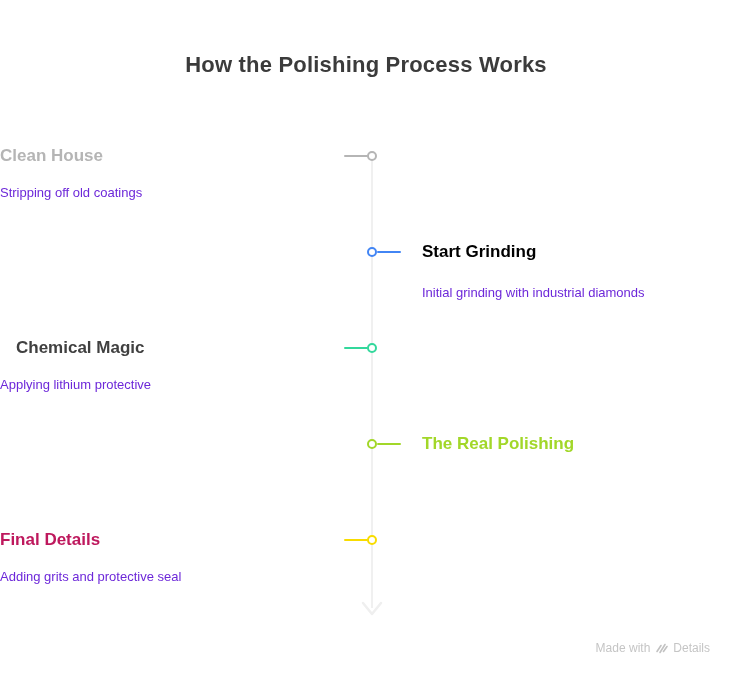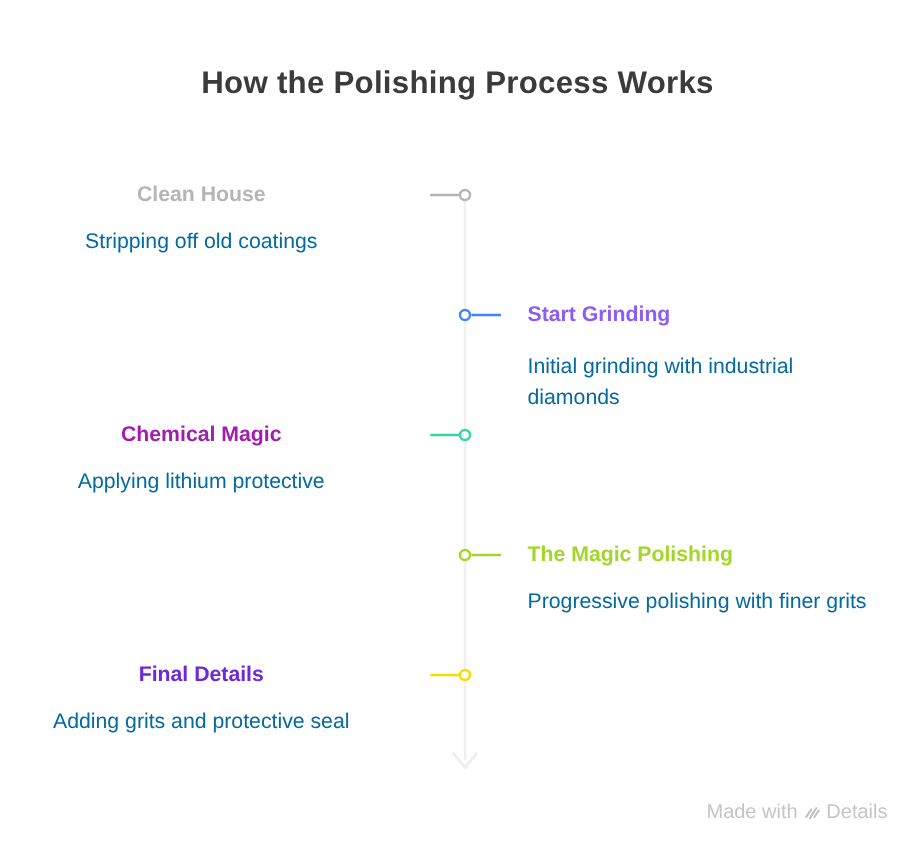--- a/index.html
+++ b/index.html
@@ -9,21 +9,21 @@
     height: 677px;
     background: #ffffff;
     overflow: hidden;
     font-family: "Liberation Sans", sans-serif;
   }
   .diagram-title {
     position: absolute;
     left: 0; right: 0;
     top: 52px;
     text-align: center;
-    font-size: 25px;
+    font-size: 22px;
     font-weight: 700;
     color: #3b3b3b;
     letter-spacing: 0.2px;
     margin: 0;
   }
   .spine {
     position: absolute;
     left: 371px;
     top: 156px;
     width: 2px;
@@ -36,25 +36,25 @@
     top: 600px;
   }
   .step-title {
     position: absolute;
     font-size: 17px;
     font-weight: 700;
     line-height: 24px;
   }
   .step-desc {
     position: absolute;
-    font-size: 17px;
+    font-size: 13px;
     line-height: 25px;
-    color: #0369a1;
+    color: #6d28d9;
   }
-  .left-col  { left: 0;     width: 322px; text-align: center; }
+  .left-col  { left: 0;     width: 322px; text-align: left; }
   .right-col { left: 422px; width: 285px; text-align: left; }
 
   .s1t { top: 144px; }  .s1d { top: 180px; }
   .s2t { top: 240px; }  .s2d { top: 280px; }
   .s3t { top: 336px; }  .s3d { top: 372px; }
   .s4t { top: 432px; }  .s4d { top: 468px; }
   .s5t { top: 528px; }  .s5d { top: 564px; }
 
   .connector-line {
     position: absolute;
@@ -79,21 +79,21 @@
   .d1 { top: 151px; } .d2 { top: 247px; } .d3 { top: 343px; }
   .d4 { top: 439px; } .d5 { top: 535px; }
 
   .watermark {
     position: absolute;
     top: 641px;
     right: 22px;
     display: flex;
     align-items: center;
     gap: 5px;
-    font-size: 16px;
+    font-size: 12px;
     color: #c5c5c5;
   }
   .watermark svg { display: block; }
 </style>
 </head>
 <body>
 
 <div class="canvas">
 
   <h1 class="diagram-title">How the Polishing Process Works</h1>
@@ -101,36 +101,35 @@
   <div class="spine" style="background-color: rgb(240, 240, 240);"></div>
   <svg class="spine-arrow" width="24" height="20" viewBox="0 0 24 20">
     <path d="M3 3 L12 14 L21 3" fill="none" stroke="#efefef" stroke-width="2.5" stroke-linecap="round" stroke-linejoin="round"></path>
   </svg>
 
   <div class="step-title left-col s1t" style="color: rgb(181, 181, 181);">Clean House</div>
   <div class="step-desc left-col s1d">Stripping off old coatings</div>
   <div class="connector-line line-left l1" style="background-color: rgb(181, 181, 181);"></div>
   <div class="connector-dot d1" style="border-color: rgb(181, 181, 181);"></div>
 
-  <div class="step-title right-col s2t" style="color: #8b5cf6;">Start Grinding</div>
+  <div class="step-title right-col s2t" style="color: #000000;">Start Grinding</div>
   <div class="step-desc right-col s2d">Initial grinding with industrial diamonds</div>
   <div class="connector-line line-right l2" style="background-color: rgb(66, 133, 244);"></div>
   <div class="connector-dot d2" style="border-color: rgb(66, 133, 244);"></div>
 
-  <div class="step-title left-col s3t" style="color: #a21caf;">Chemical Magic</div>
+  <div class="step-title left-col s3t" style="color: #404040; padding-left: 16px;">Chemical Magic</div>
   <div class="step-desc left-col s3d">Applying lithium protective</div>
   <div class="connector-line line-left l3" style="background-color: rgb(51, 216, 156);"></div>
   <div class="connector-dot d3" style="border-color: rgb(51, 216, 156);"></div>
 
-  <div class="step-title right-col s4t" style="color: rgb(162, 215, 41);">The Magic Polishing</div>
-  <div class="step-desc right-col s4d">Progressive polishing with finer grits</div>
+  <div class="step-title right-col s4t" style="color: rgb(162, 215, 41);">The Real Polishing</div>
   <div class="connector-line line-right l4" style="background-color: rgb(162, 215, 41);"></div>
   <div class="connector-dot d4" style="border-color: rgb(162, 215, 41);"></div>
 
-  <div class="step-title left-col s5t" style="color: #6d28d9;">Final Details</div>
+  <div class="step-title left-col s5t" style="color: #be185d;">Final Details</div>
   <div class="step-desc left-col s5d">Adding grits and protective seal</div>
   <div class="connector-line line-left l5" style="background-color: rgb(248, 220, 0);"></div>
   <div class="connector-dot d5" style="border-color: rgb(248, 220, 0);"></div>
 
   <div class="watermark" style="color: rgb(197, 197, 197);">
     <span>Made with</span>
     <svg width="13" height="13" viewBox="0 0 13 13">
       <path d="M2 9.5 L6 3.5" fill="none" stroke="#c2c2c2" stroke-width="1.6" stroke-linecap="round"></path>
       <path d="M5 10.5 L10 2.5" fill="none" stroke="#c2c2c2" stroke-width="1.6" stroke-linecap="round"></path>
       <path d="M8.5 9.5 L12 4.5" fill="none" stroke="#c2c2c2" stroke-width="1.6" stroke-linecap="round"></path>

